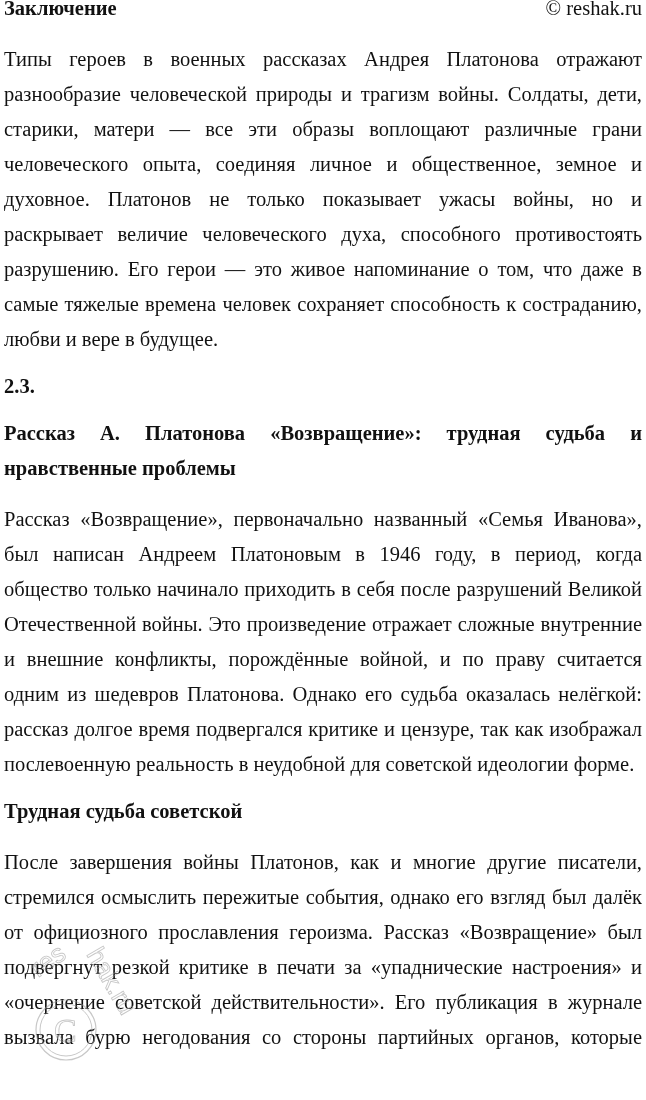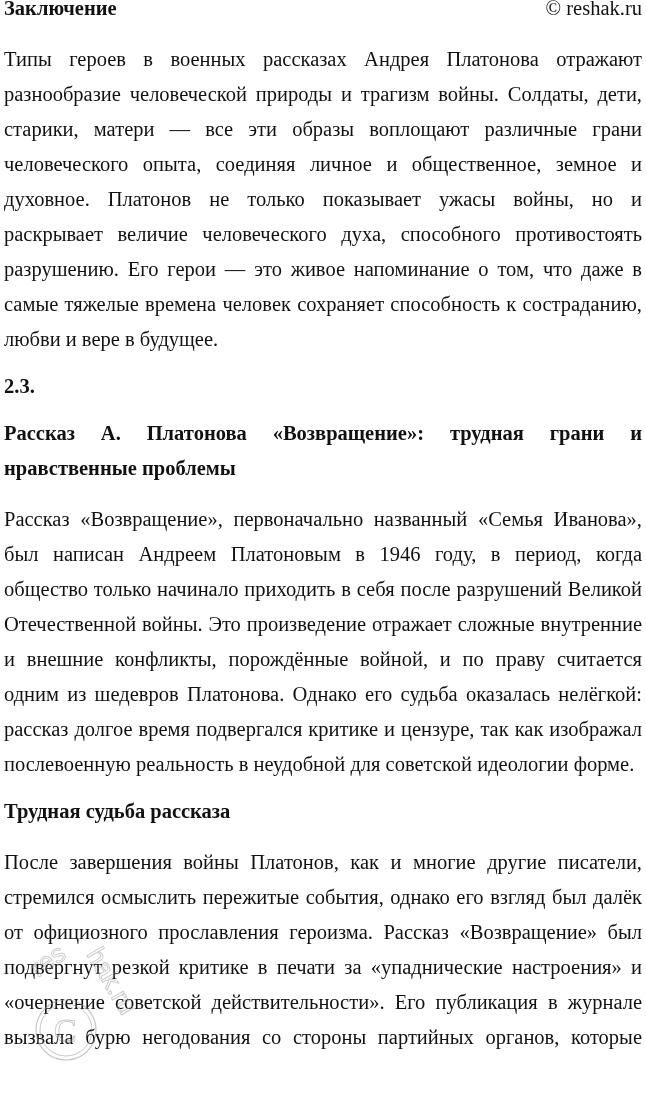--- a/index.html
+++ b/index.html
@@ -72,25 +72,25 @@
 
   <div class="header-row">
     <span class="doc-title">Заключение</span>
     <span class="copyright">© reshak.ru</span>
   </div>
 
   <p>Типы героев в военных рассказах Андрея Платонова отражают разнообразие человеческой природы и трагизм войны. Солдаты, дети, старики, матери — все эти образы воплощают различные грани человеческого опыта, соединяя личное и общественное, земное и духовное. Платонов не только показывает ужасы войны, но и раскрывает величие человеческого духа, способного противостоять разрушению. Его герои — это живое напоминание о том, что даже в самые тяжелые времена человек сохраняет способность к состраданию, любви и вере в будущее.</p>
 
   <h2>2.3.</h2>
 
-  <h2>Рассказ А. Платонова «Возвращение»: трудная грани и нравственные проблемы</h2>
+  <h2>Рассказ А. Платонова «Возвращение»: трудная судьба и нравственные проблемы</h2>
 
   <p>Рассказ «Возвращение», первоначально названный «Семья Иванова», был написан Андреем Платоновым в 1946 году, в период, когда общество только начинало приходить в себя после разрушений Великой Отечественной войны. Это произведение отражает сложные внутренние и внешние конфликты, порождённые войной, и по праву считается одним из шедевров Платонова. Однако его судьба оказалась нелёгкой: рассказ долгое время подвергался критике и цензуре, так как изображал послевоенную реальность в неудобной для советской идеологии форме.</p>
 
-  <h3>Трудная судьба рассказа</h3>
+  <h3>Трудная судьба советской</h3>
 
   <p class="justify-full">После завершения войны Платонов, как и многие другие писатели, стремился осмыслить пережитые события, однако его взгляд был далёк от официозного прославления героизма. Рассказ «Возвращение» был подвергнут резкой критике в печати за «упаднические настроения» и «очернение советской действительности». Его публикация в журнале вызвала бурю негодования со стороны партийных органов, которые</p>
 
 </div>
 
 <div class="watermark">
   <svg width="130" height="150" viewBox="0 0 130 150">
     <circle cx="48" cy="100" r="30" fill="none" stroke="#9a9a9a" stroke-width="1.2"></circle>
     <circle cx="48" cy="100" r="26" fill="none" stroke="#9a9a9a" stroke-width="1"></circle>
     <text x="36" y="112" font-family="Liberation Serif, serif" font-size="34" fill="none" stroke="#9a9a9a" stroke-width="0.9">C</text>

